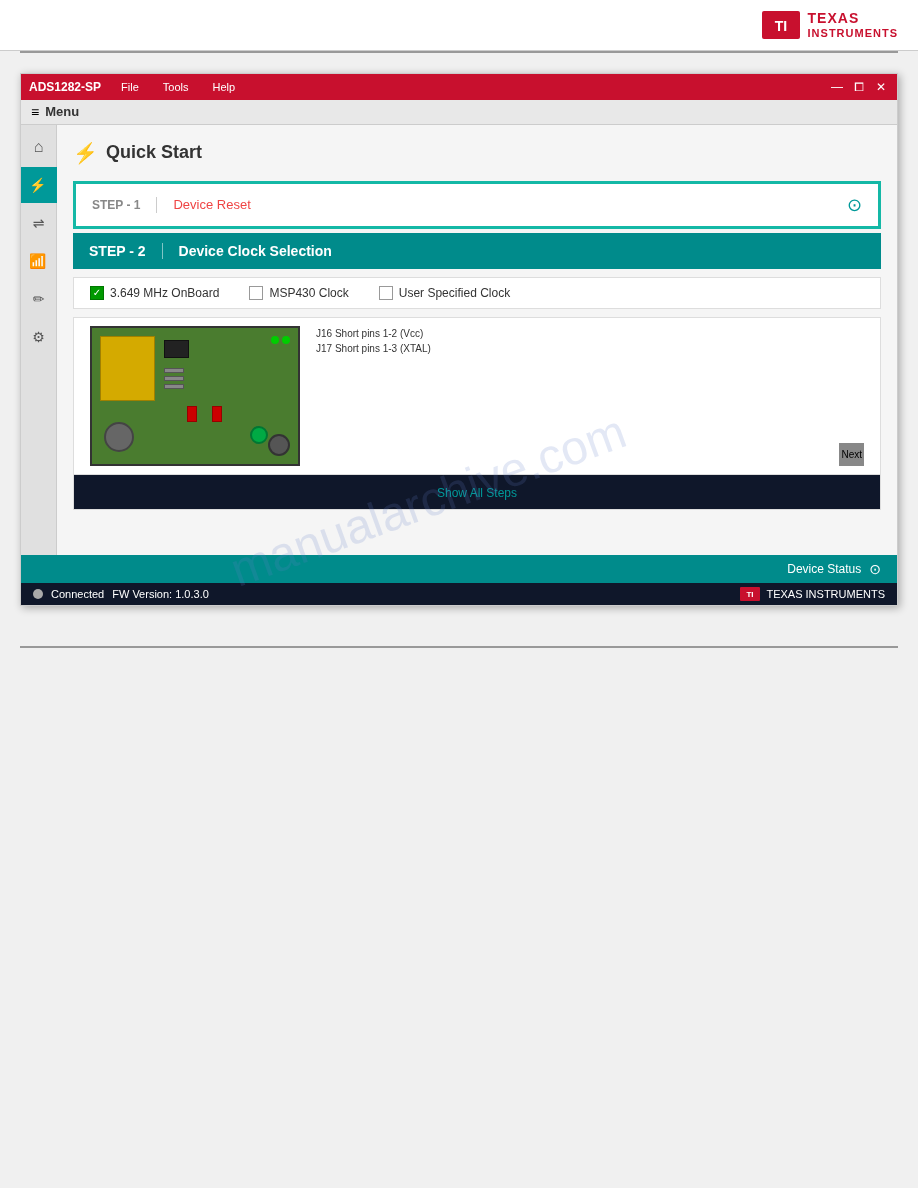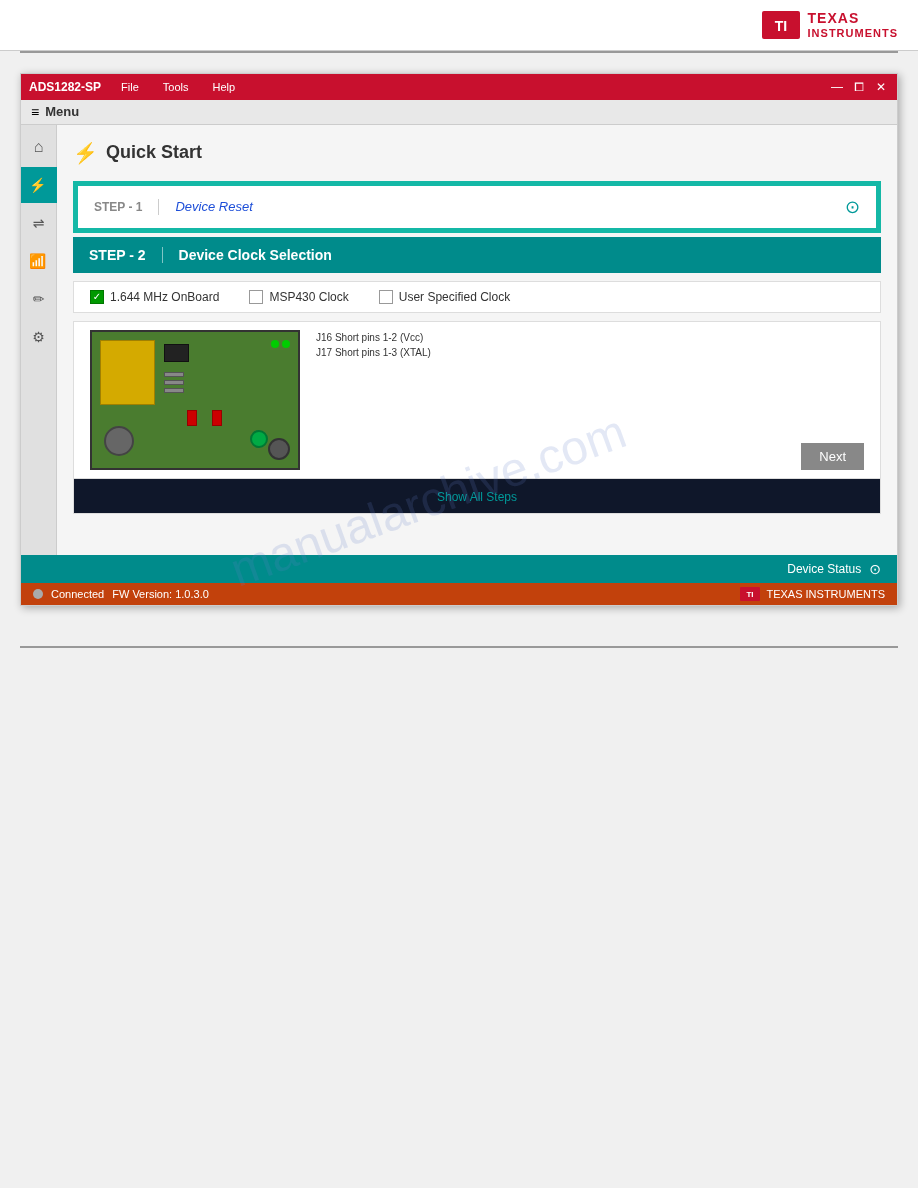--- a/index.html
+++ b/index.html
@@ -166,42 +166,41 @@
     }
     .quick-start-text {
       font-size: 18px;
       font-weight: bold;
       color: #333;
     }
 
     
     .step-1-bar {
       background: #fff;
-      border: 5px solid #14b8a6;
+      border: 3px solid #14b8a6;
       padding: 10px 16px;
       display: flex;
       align-items: center;
       gap: 16px;
       margin-bottom: 4px;
     }
     .step-label {
       font-size: 12px;
       color: #888;
       font-weight: bold;
     }
     .step-divider {
       width: 1px;
       height: 16px;
       background: #ccc;
     }
     .step-name {
       font-size: 13px;
-      color: #1d4ed8;
+      color: #ef4444;
       flex: 1;
-      font-style: italic;
     }
     .step-chevron {
       color: #009999;
       font-size: 18px;
     }
 
     
     .step-2-bar {
       background: #008b8b;
       color: #fff;
@@ -347,24 +346,24 @@
     .show-all-steps {
       color: #009999;
       font-size: 12px;
       cursor: pointer;
       text-decoration: none;
       flex: 1;
       text-align: center;
     }
     .next-button {
       background: #888;
-      color: #ffffff;
+      color: #000000;
       border: none;
-      padding: 6px 18px;
-      font-size: 13px;
+      padding: 6px 2px;
+      font-size: 10px;
       cursor: pointer;
     }
 
     
     .device-status-bar {
       background: #008b8b;
       color: #fff;
       padding: 6px 16px;
       display: flex;
       align-items: center;
@@ -373,21 +372,21 @@
       font-size: 12px;
       margin-top: auto;
     }
     .device-status-chevron {
       font-size: 14px;
       cursor: pointer;
     }
 
     
     .status-bar {
-      background: #c2410c;
+      background: #0f172a;
       color: #fff;
       padding: 4px 12px;
       display: flex;
       align-items: center;
       justify-content: space-between;
       font-size: 11px;
     }
     .status-left {
       display: flex;
       align-items: center;
@@ -505,21 +504,21 @@
 
             <div class="step-2-bar">
               <span class="step-2-label">STEP - 2</span>
               <div class="step-2-divider"></div>
               <span class="step-2-name">Device Clock Selection</span>
             </div>
 
             <div class="clock-options">
               <div class="clock-option">
                 <div class="checkbox-checked">✓</div>
-                <span>1.644 MHz OnBoard</span>
+                <span>3.649 MHz OnBoard</span>
               </div>
               <div class="clock-option">
                 <div class="checkbox-unchecked"></div>
                 <span>MSP430 Clock</span>
               </div>
               <div class="clock-option">
                 <div class="checkbox-unchecked"></div>
                 <span>User Specified Clock</span>
               </div>
             </div>

